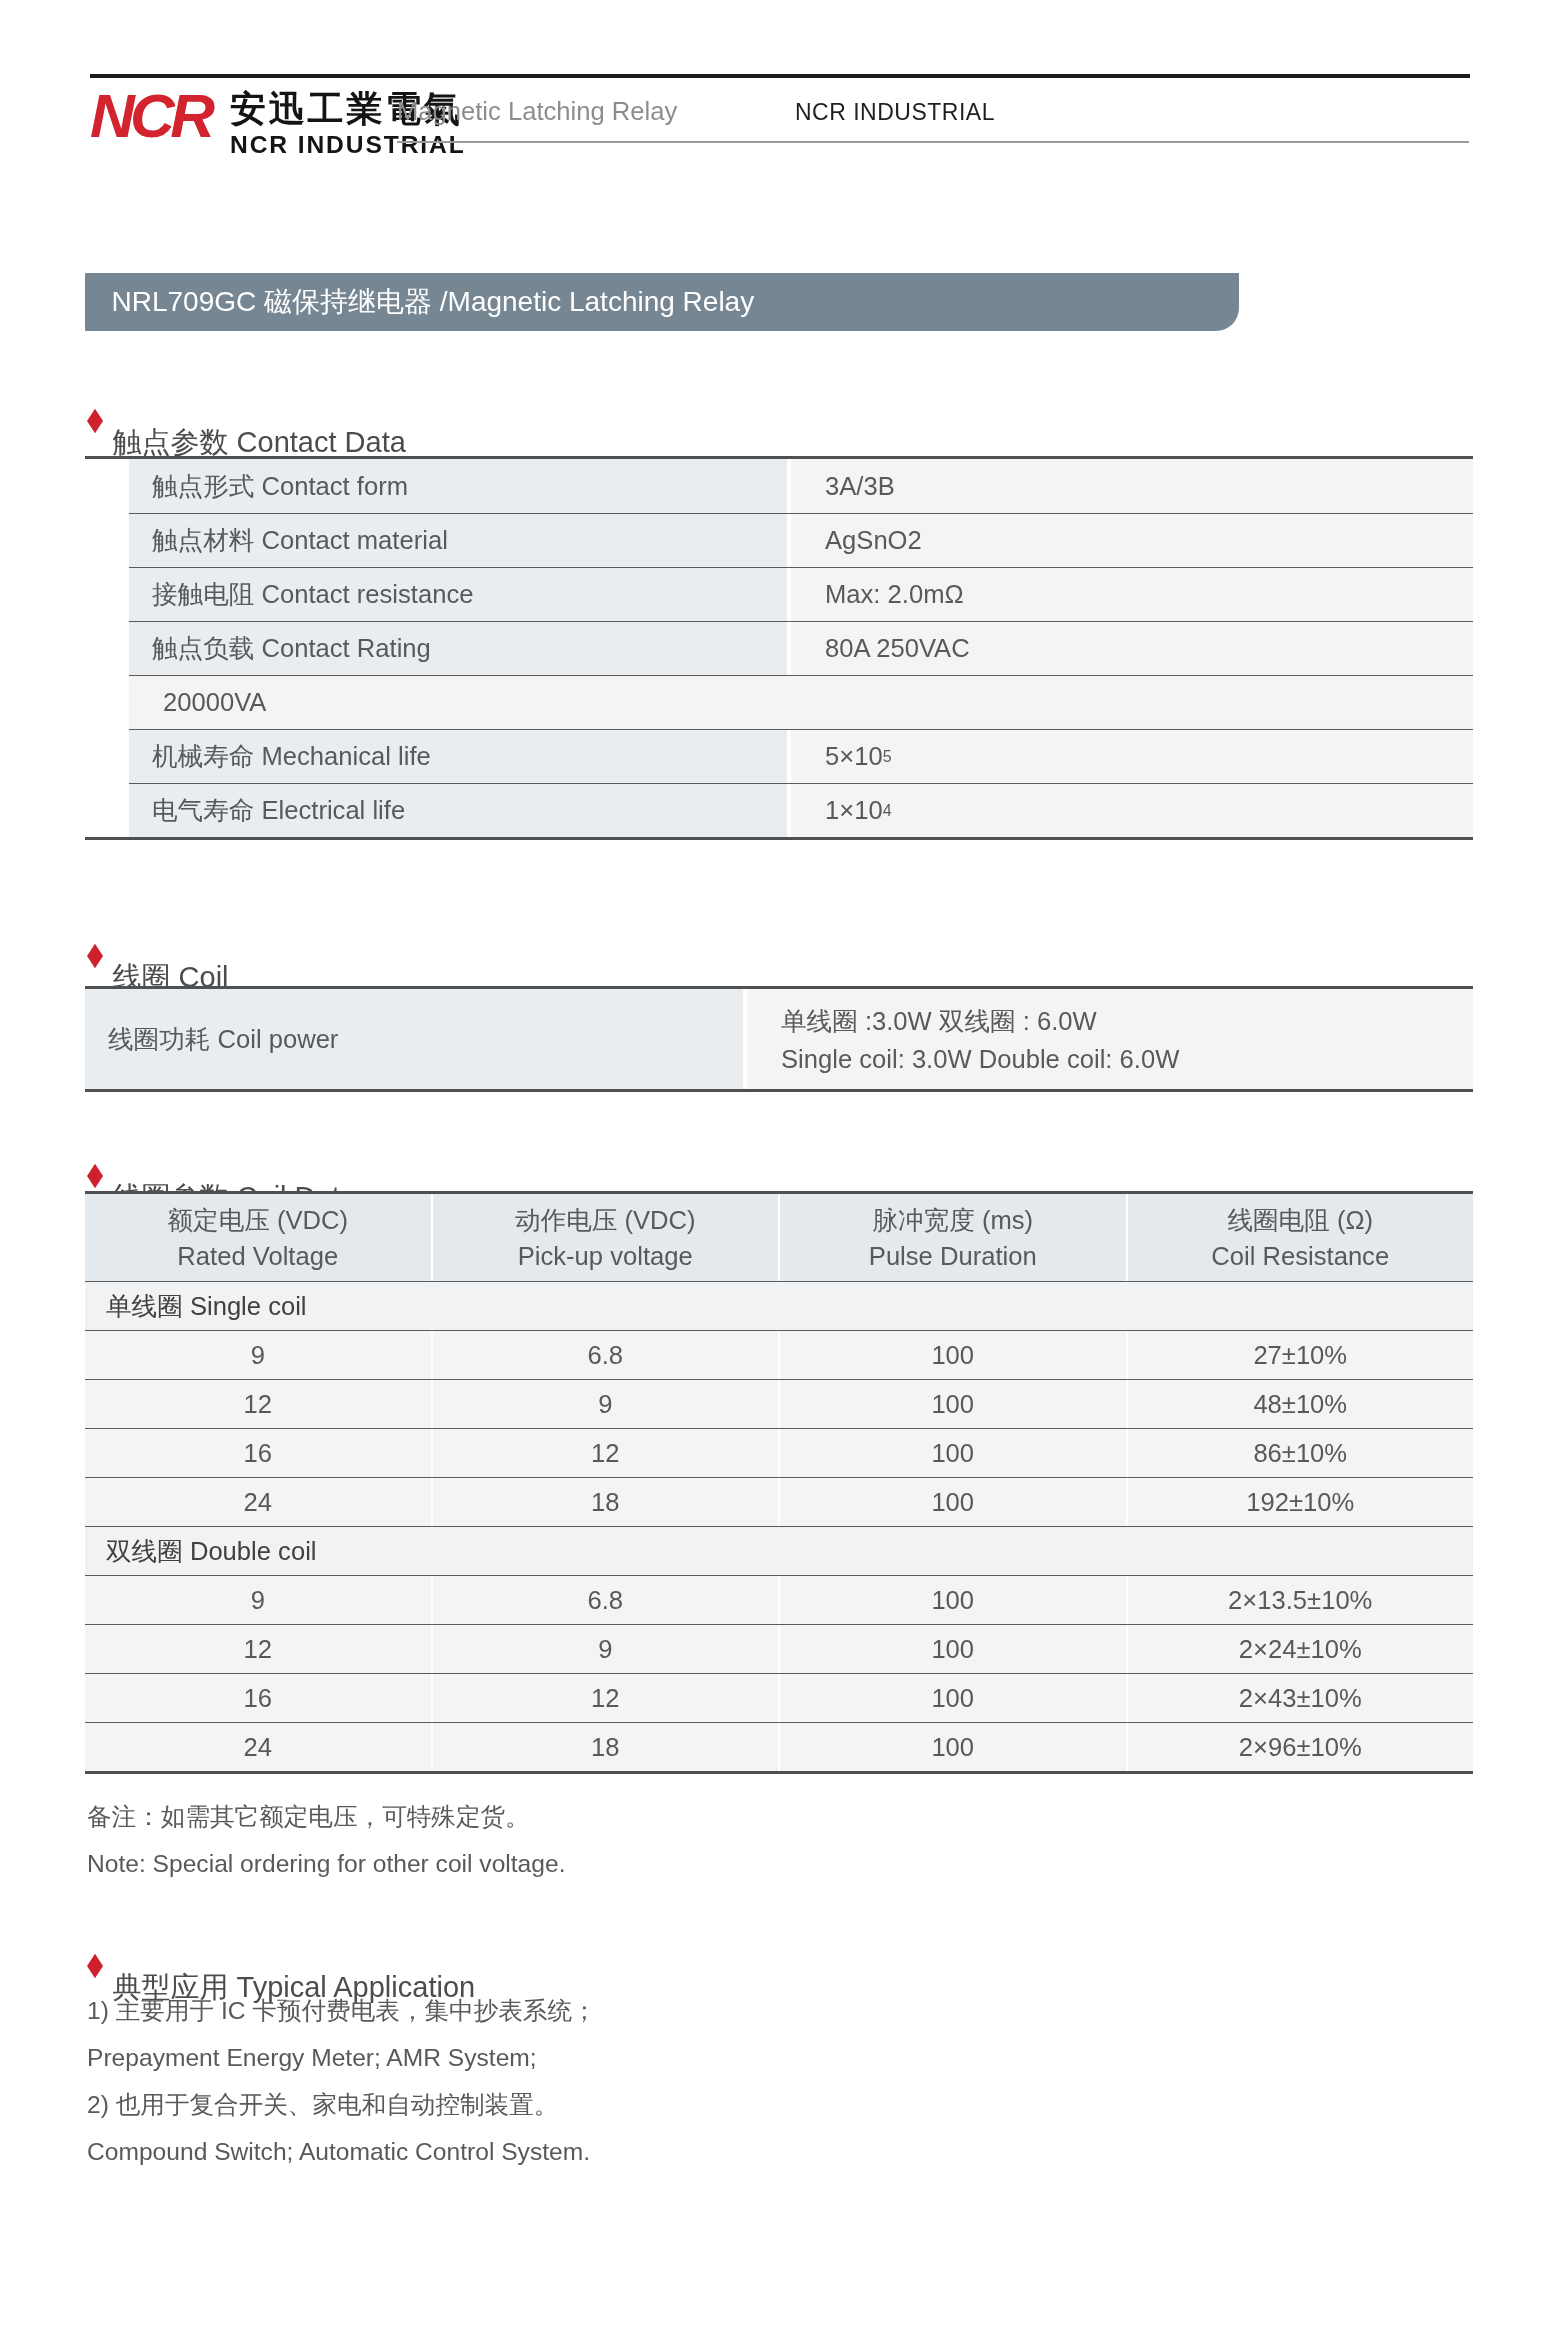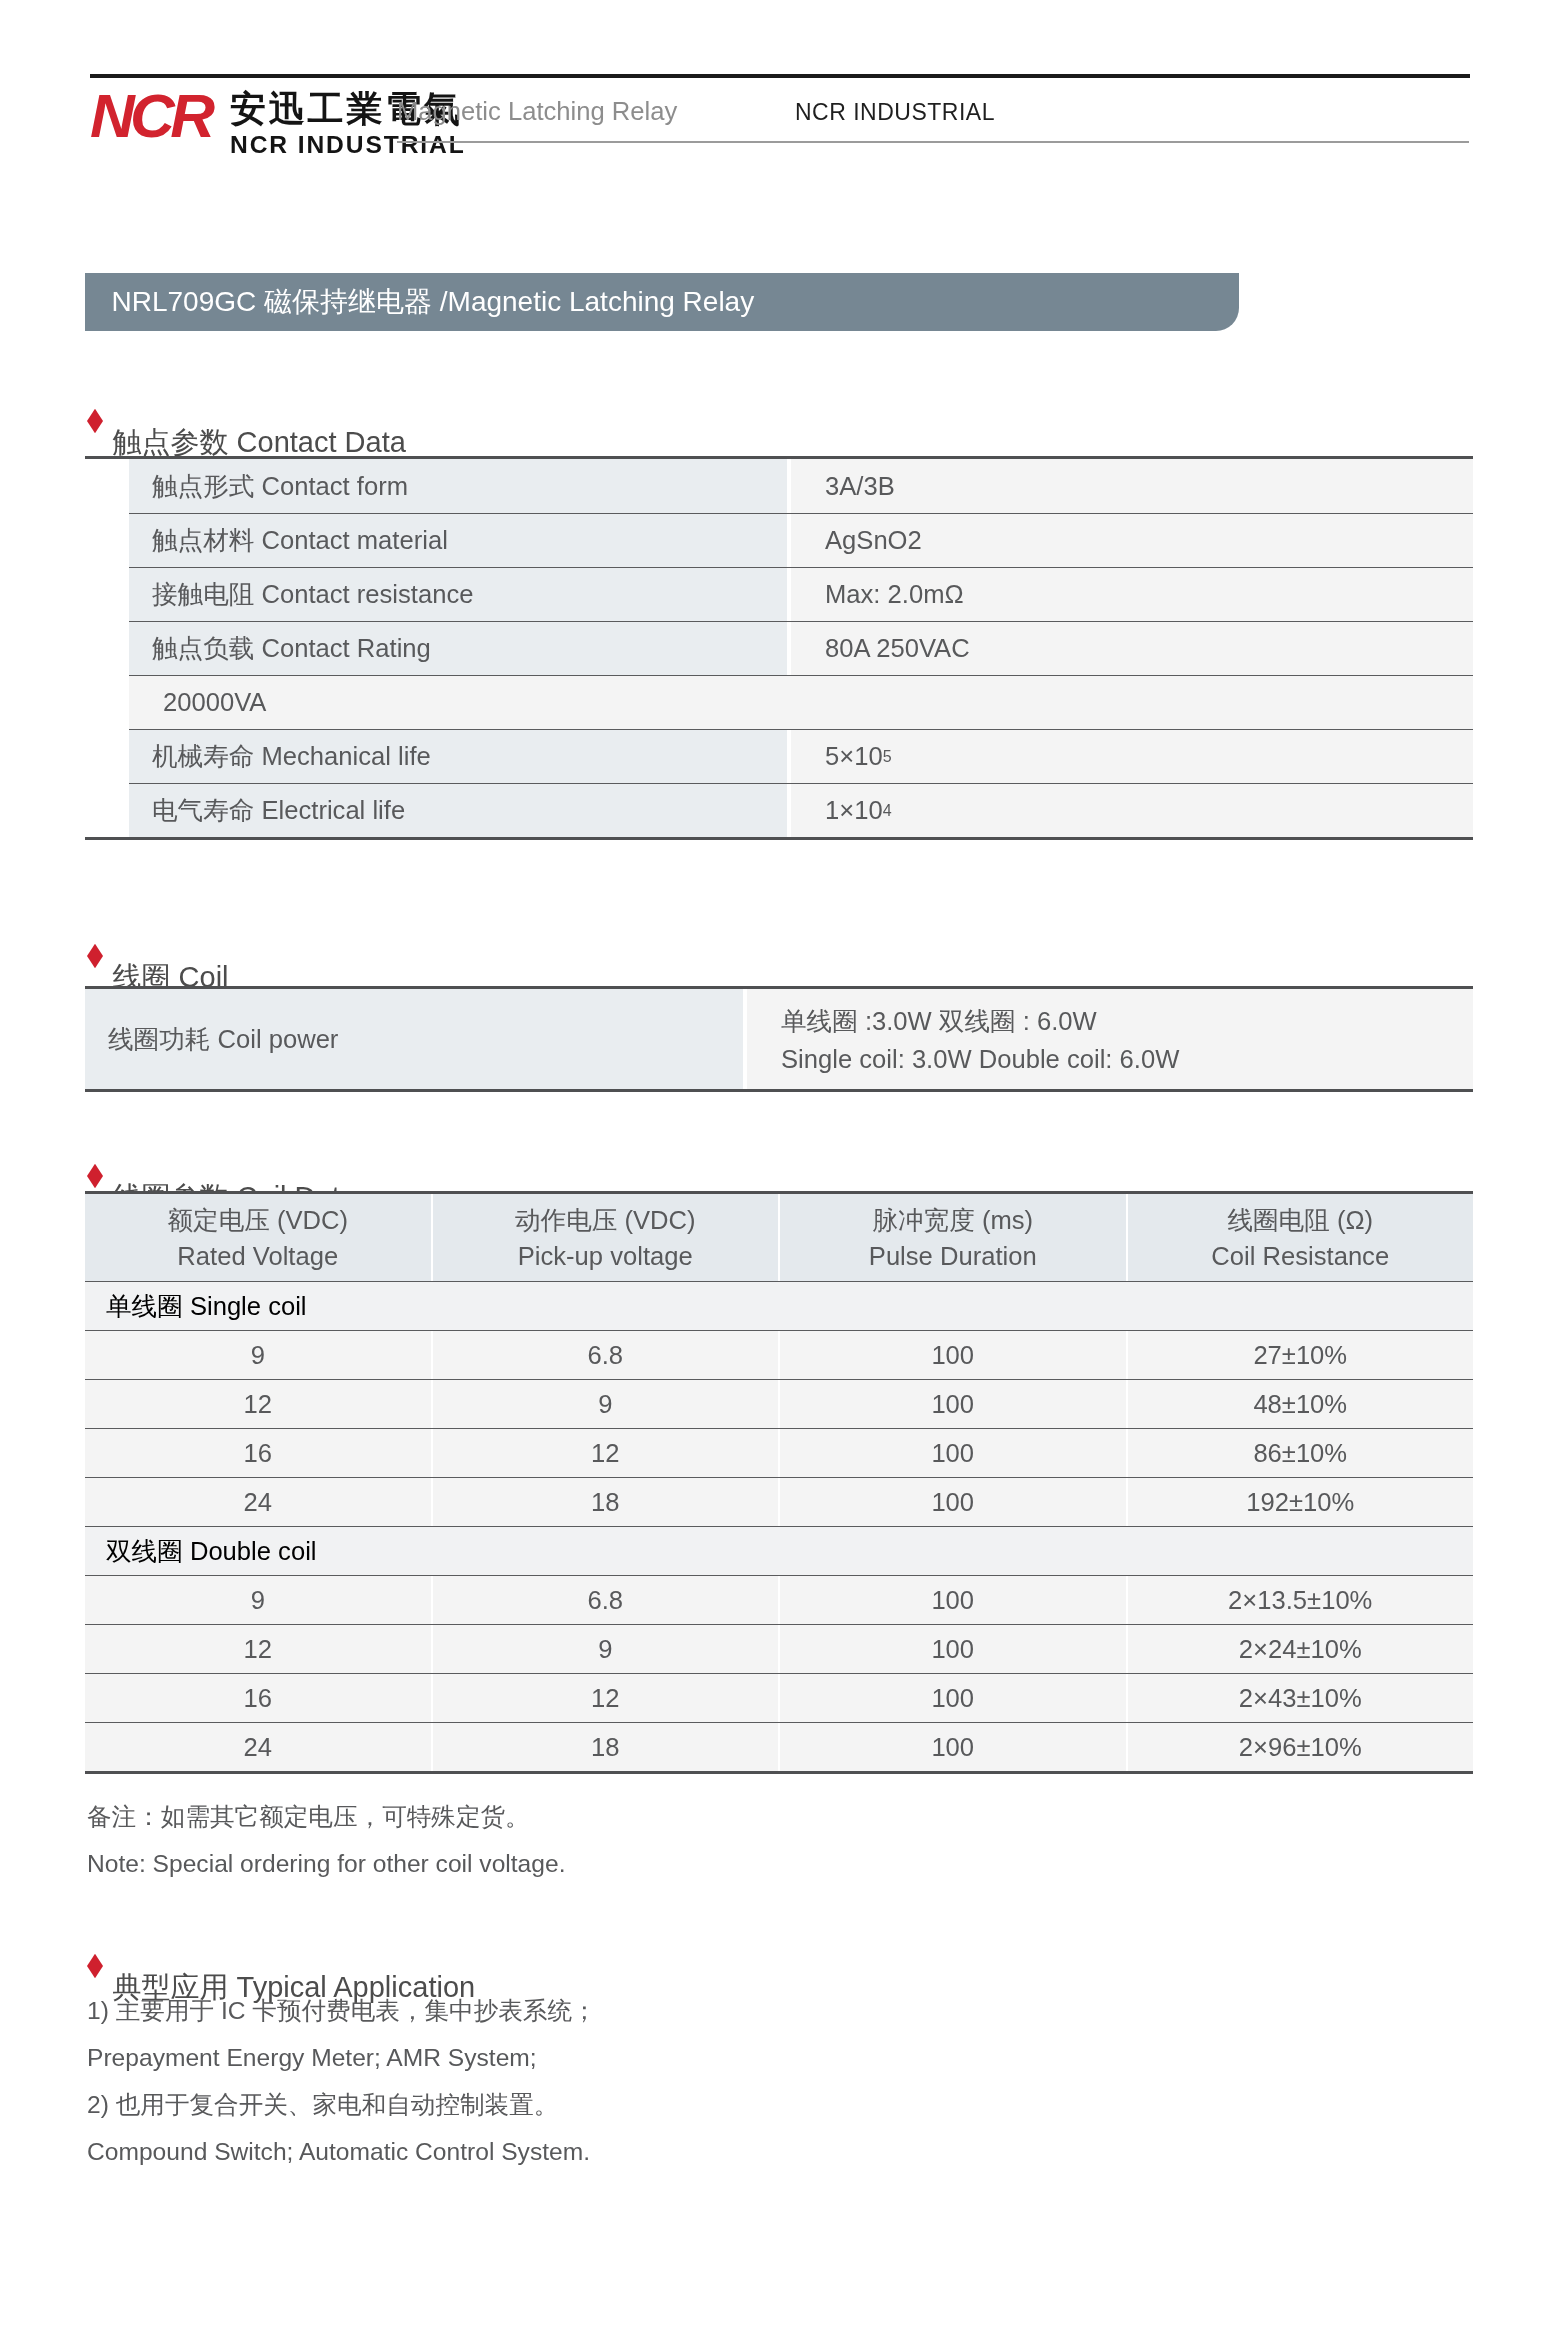--- a/index.html
+++ b/index.html
@@ -84,21 +84,21 @@
   }
   .coil-header-row { display: flex; height: 87px; background: #e4e9ed; }
   .coil-header-cell {
     flex: 1 1 0; display: flex; flex-direction: column; justify-content: center; align-items: center;
     font-size: 25.6px; color: #58595b; line-height: 36px; text-align: center;
   }
   .coil-header-cell + .coil-header-cell { border-left: 2.8px solid #ffffff; }
   .coil-subheader {
     height: 49px; border-top: 1.9px solid #5a5b5d; background: #f1f2f3;
     display: flex; align-items: center; padding-left: 21px;
-    font-size: 25.6px; color: #000000;
+    font-size: 25.6px; color: #404040;
   }
   .coil-row { display: flex; height: 49px; border-top: 1.9px solid #5a5b5d; background: #ffffff; }
   .coil-cell {
     flex: 1 1 0; background: #f4f4f4; display: flex; align-items: center; justify-content: center;
     font-size: 25.6px; color: #58595b;
   }
   .coil-cell + .coil-cell { border-left: 2.8px solid #ffffff; }
 
   
   .note-block { position: absolute; left: 87px; top: 1793px; font-size: 24.6px; line-height: 47px; color: #58595b; }

